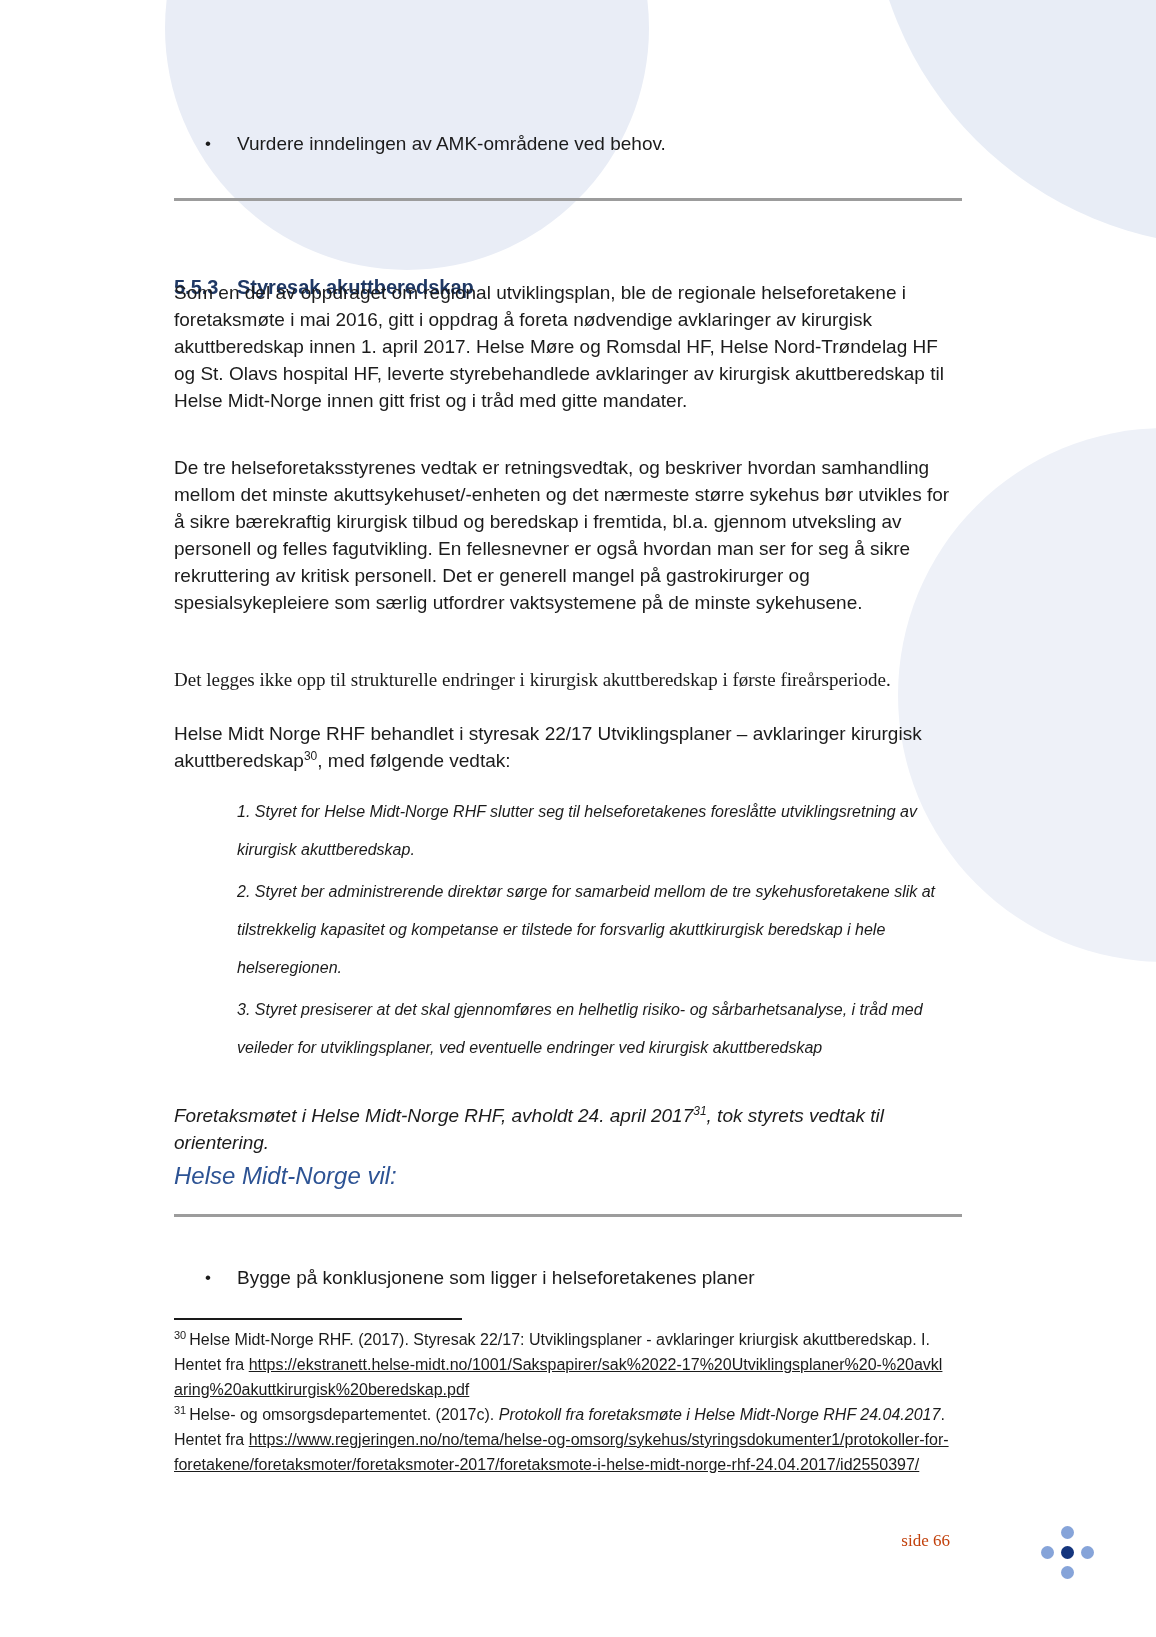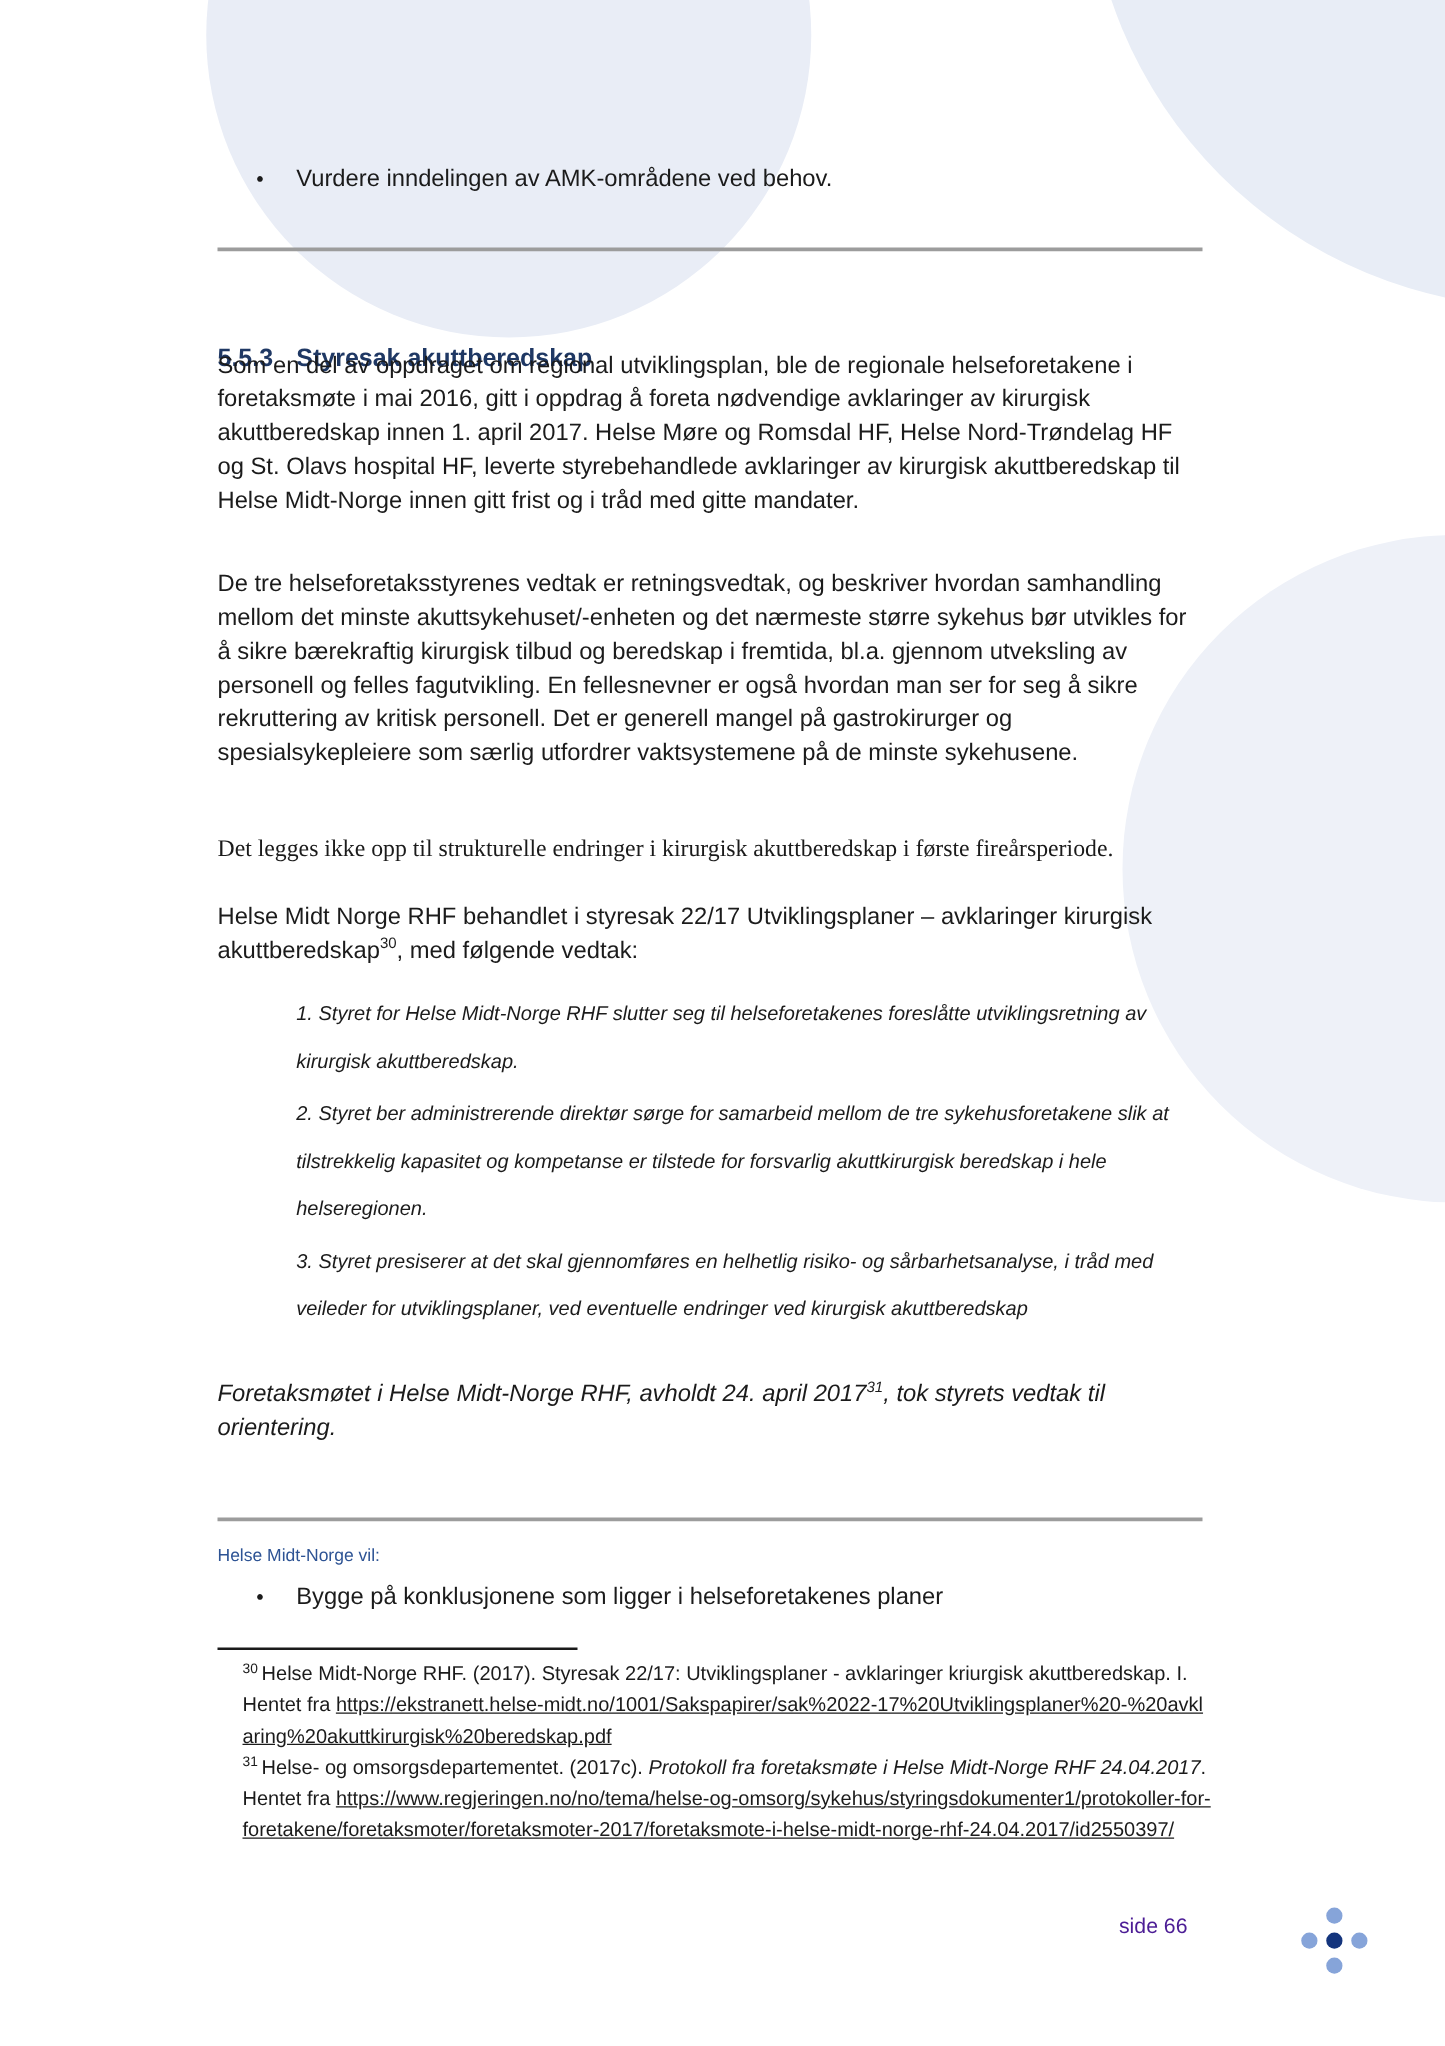--- a/index.html
+++ b/index.html
@@ -34,30 +34,30 @@
   #p2 { top: 454px; }
   #p3 { top: 666px; font-family: Liberation Serif, serif; }
   #p4 { top: 720px; }
   #closing { top: 1102px; font-style: italic; }
 
   .fnref { font-size: 12px; vertical-align: super; line-height: 0; }
 
   #quotes { left: 237px; top: 793px; width: 700px; font-style: italic; font-size: 16px; line-height: 38px; }
   .quote-item { margin-bottom: 4px; }
 
-  #lead-in { left: 174px; top: 1236px; width: 776px; font-size: 14px; color: #2d5394; }
+  #lead-in { left: 174px; top: 1162px; width: 776px; font-size: 24px; font-style: italic; color: #2d5394; }
   #bullet2 { left: 174px; top: 1264px; width: 776px; }
 
   #fn-rule { left: 174px; top: 1318px; width: 288px; height: 2px; background: #1a1a1a; }
-  #footnotes { left: 174px; top: 1327px; width: 776px; font-size: 16px; line-height: 25px; margin-left: 20px; }
+  #footnotes { left: 174px; top: 1327px; width: 776px; font-size: 16px; line-height: 25px; }
   .fn sup { font-size: 11px; vertical-align: super; line-height: 0; margin-right: 3px; }
   .fn-link { color: #1b1b1b; text-decoration: underline; word-break: break-all; cursor: pointer; }
   .fn em { font-style: italic; }
 
-  #footer-page { left: 174px; top: 1531px; width: 776px; text-align: right; font-size: 17px; color: #4c1d95; }
+  #footer-page { left: 174px; top: 1531px; width: 776px; text-align: right; font-size: 17px; color: #c2410c; font-family: Liberation Serif, serif; }
 
   #logo { left: 1041px; top: 1526px; width: 53px; height: 53px; }
   .dot { position: absolute; width: 13px; height: 13px; border-radius: 50%; }
   .dot-top    { left: 20px; top: 0;    }
   .dot-left   { left: 0;    top: 20px; }
   .dot-center { left: 20px; top: 20px; }
   .dot-right  { left: 40px; top: 20px; }
   .dot-bottom { left: 20px; top: 40px; }
 </style>
 </head>

